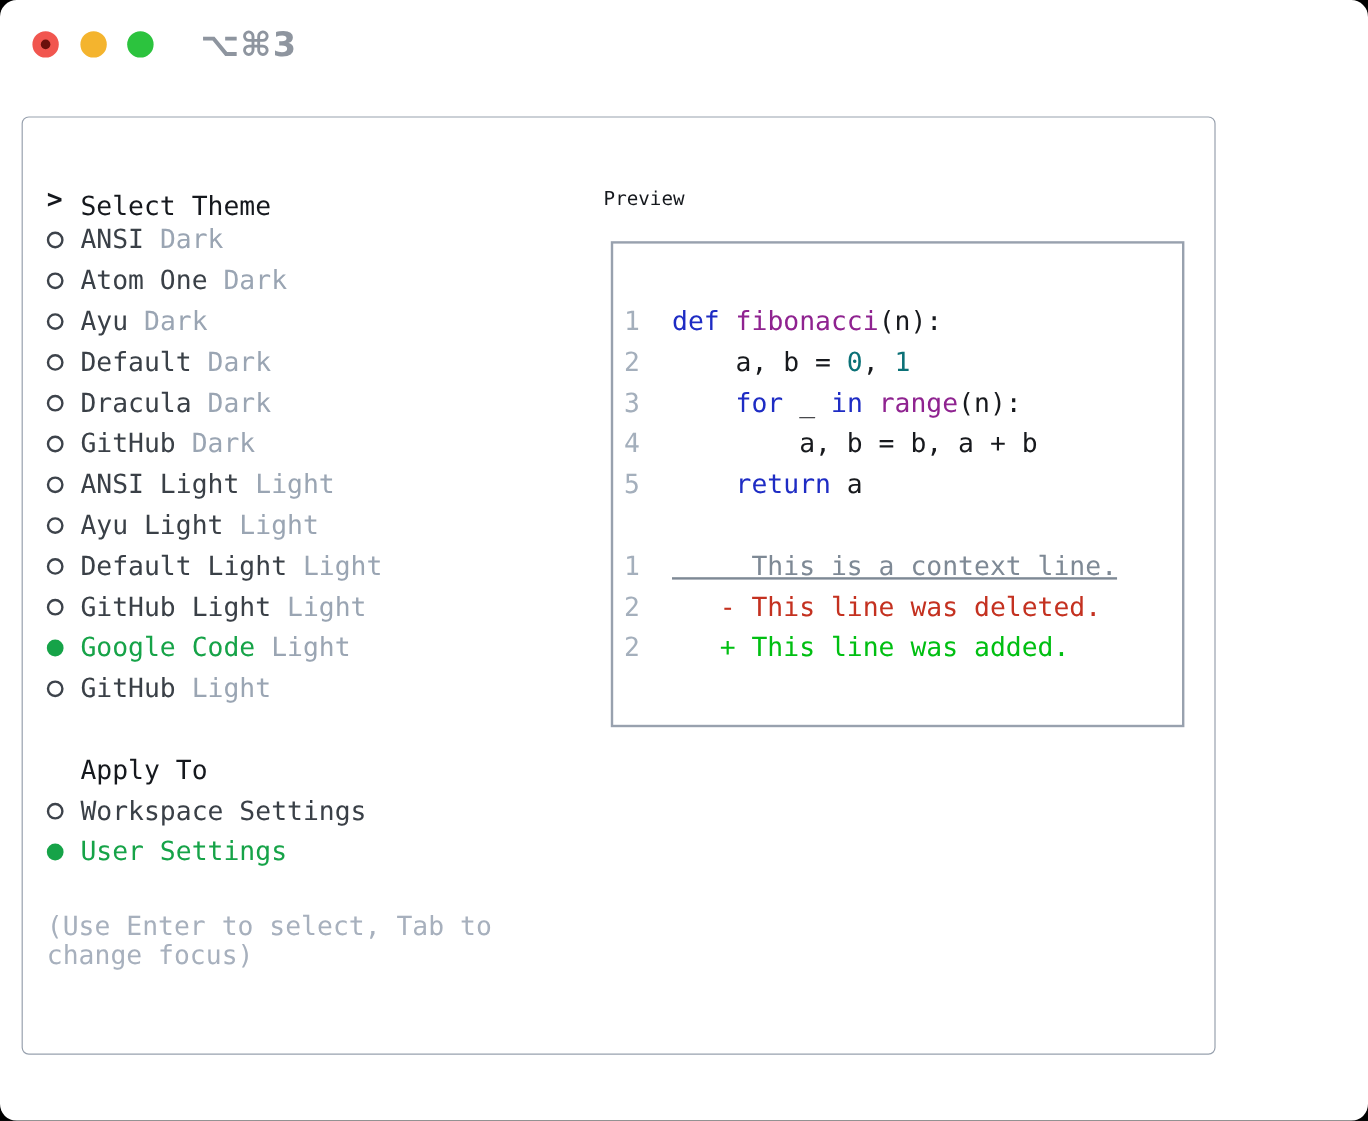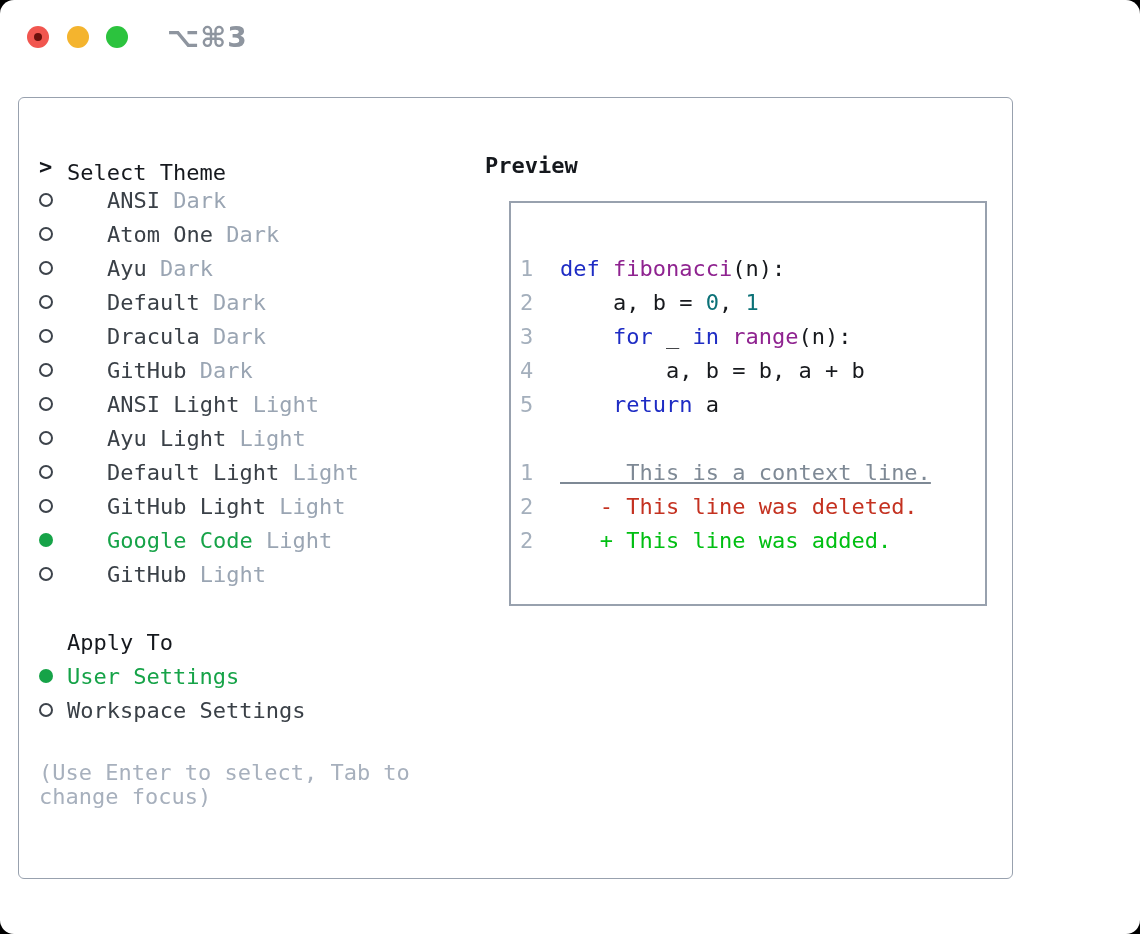--- a/index.html
+++ b/index.html
@@ -46,32 +46,32 @@
   .left-col{position:absolute;left:20px;top:51px;font-size:22px;color:var(--text);}
   .row{display:flex;align-items:center;height:34px;white-space:pre;}
   .row.blank{height:34px;}
   .marker{width:28px;height:34px;display:flex;align-items:center;flex:none;}
   .marker .dot{width:14px;height:14px;border-radius:50%;box-sizing:border-box;}
   .dot.off{border:2px solid #3d434b;}
   .dot.on{background:var(--green);}
   .prompt{font-weight:bold;color:var(--ink);}
   .hdr{font-weight:normal;color:var(--ink);margin-top:12px;}
   .hdr2{color:var(--ink);}
-  .item-name{color:var(--text);margin-left:40px;}
+  .item-name{color:var(--text);}
   .item-name.sel{color:var(--green);}
   .item-variant{color:var(--muted);}
   .opt-label{color:var(--text);}
   .opt-label.sel{color:var(--green);}
   .hint{
     margin:0;width:420px;line-height:24px;font-size:22px;color:var(--hint);
   }
   
   .preview-label{
-    position:absolute;left:466px;top:51px;height:34px;line-height:34px;
-    font-size:22px;font-weight:bold;color:var(--ink);
+    position:absolute;left:484px;top:51px;height:34px;line-height:34px;
+    font-size:16px;font-weight:normal;color:var(--ink);
   }
   .preview-box{
     position:absolute;left:490px;top:103px;width:478px;height:405px;
     border:2px solid var(--border);box-sizing:border-box;background:#fff;
     overflow:hidden;
   }
   .code{padding:48px 0 0 9px;font-size:22px;}
   .line{display:flex;align-items:center;height:34px;white-space:pre;}
   .ln{width:40px;flex:none;color:var(--ln);}
   .tok-kwd{color:var(--kwd);}
@@ -120,22 +120,22 @@
         </div>
 
       <div class="row blank"></div>
 
       <div class="row">
         <span class="marker"></span>
         <span class="hdr2">Apply To</span>
       </div>
 
       <div id="apply-options">
+          <div class="row"><span class="marker"><span class="dot off"></span></span><span class="opt-label">Workspace Settings</span></div>
           <div class="row"><span class="marker"><span class="dot on"></span></span><span class="opt-label sel">User Settings</span></div>
-          <div class="row"><span class="marker"><span class="dot off"></span></span><span class="opt-label">Workspace Settings</span></div>
         </div>
 
       <div class="row blank"></div>
 
       <p class="hint">(Use Enter to select, Tab to change focus)</p>
     </div>
 
     <div class="preview-label">Preview</div>
 
     <div class="preview-box">

